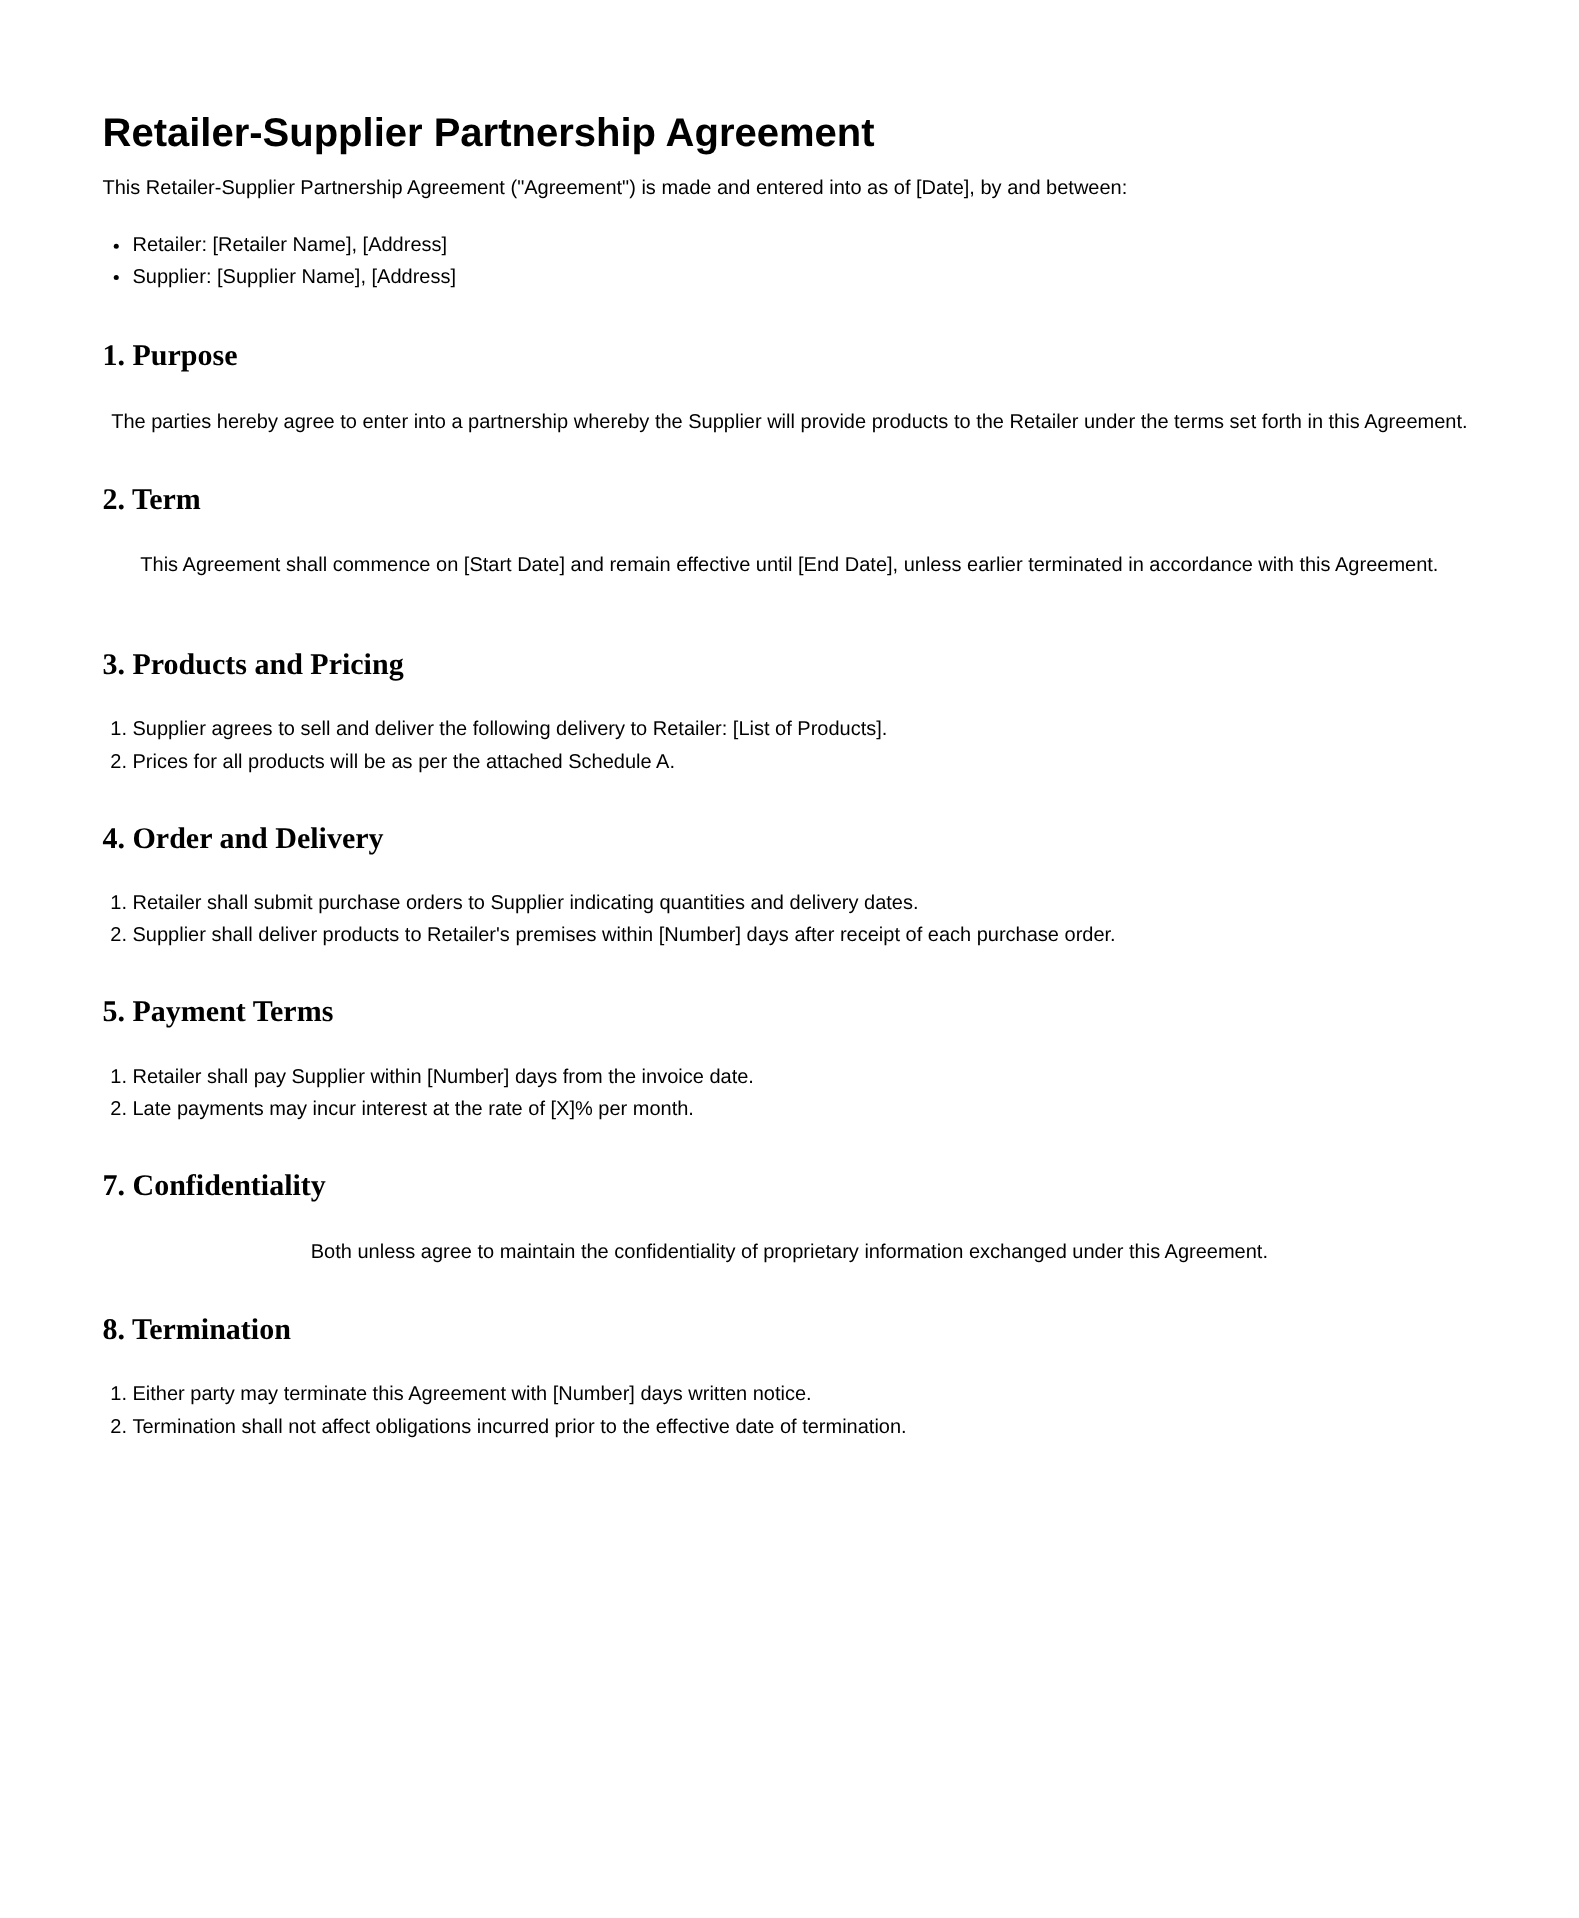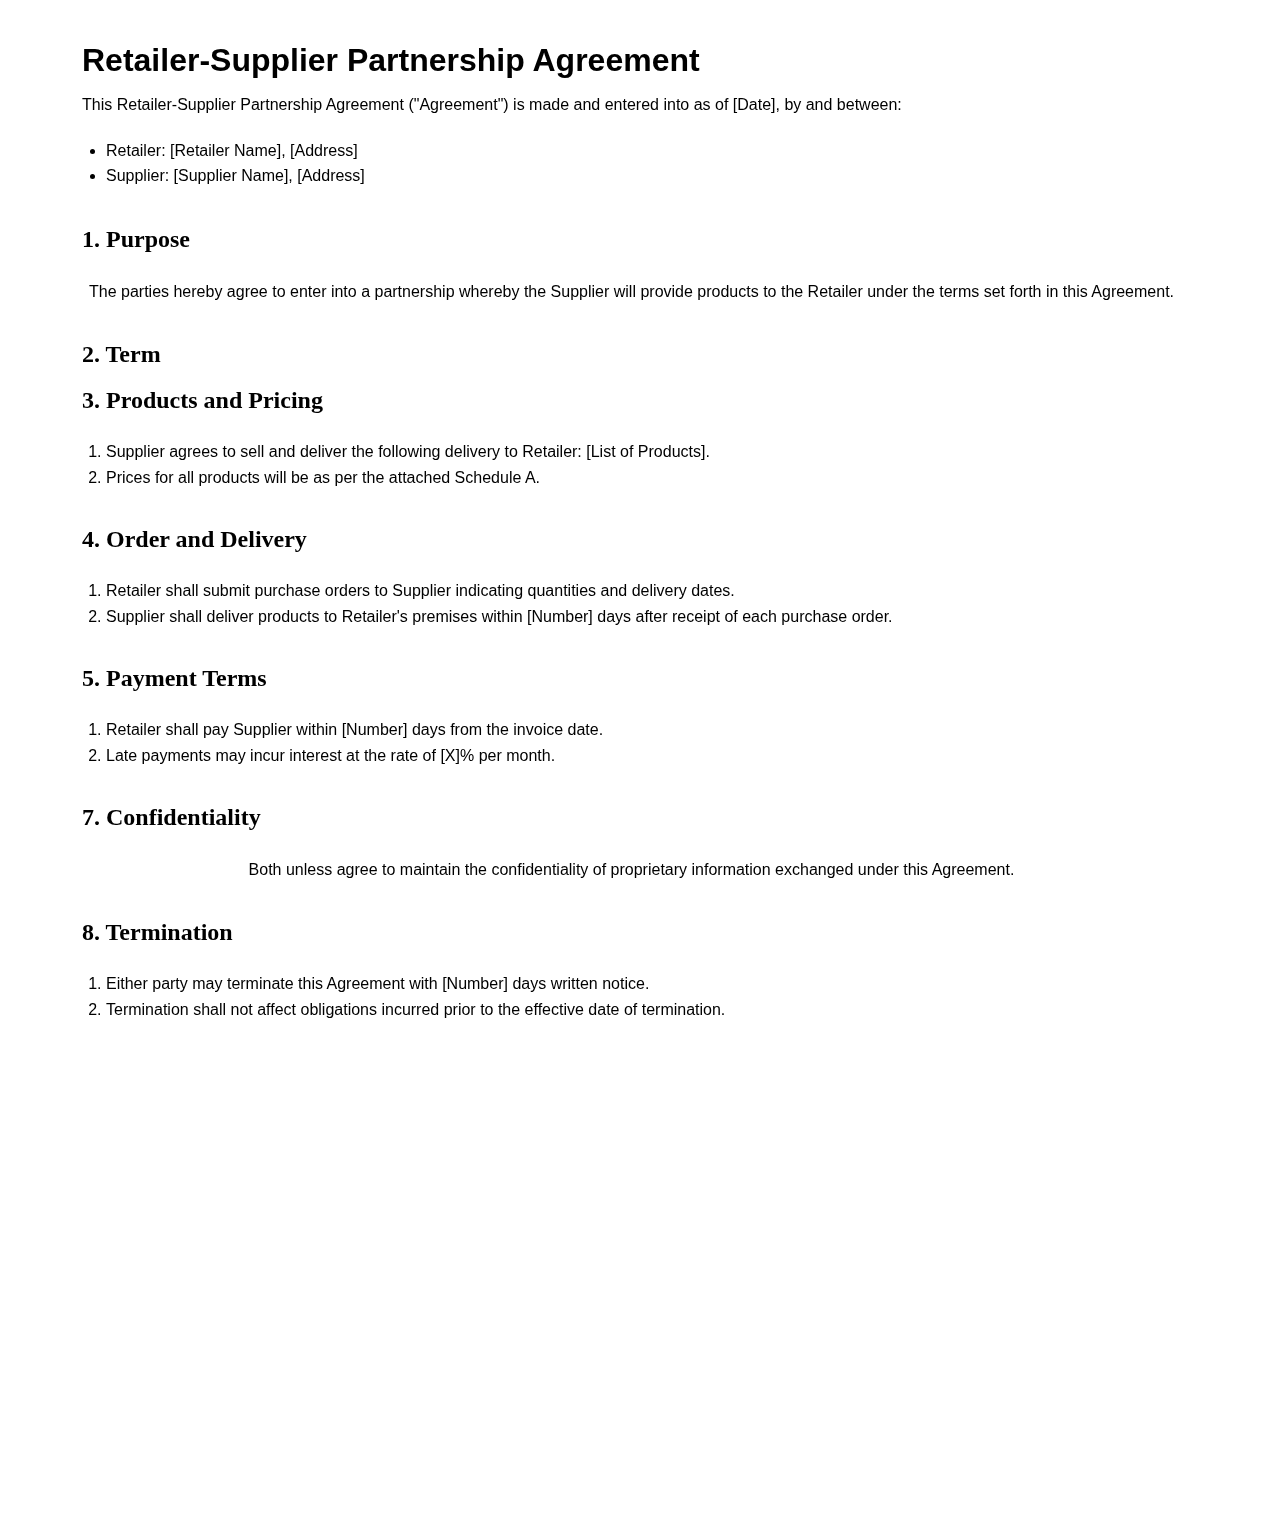--- a/index.html
+++ b/index.html
@@ -9,21 +9,21 @@
     overflow: hidden;
   }
   .content {
     padding: 0 82px;
     font-family: "Liberation Sans", sans-serif;
     color: #000000;
     font-size: 16px;
     line-height: 1.5;
   }
   h1 {
-    font-size: 32px; font-weight: bold; margin: 0; padding-top: 42px;
+    font-size: 32px; font-weight: bold; margin: 0; padding-top: 88px;
     line-height: 37px; height: 37px;
   }
   p { margin: 0; }
   .intro { margin-top: 15px; line-height: 22px; }
   ul.parties { margin: 22px 0 0 0; padding-left: 24px; list-style: disc; }
   ul.parties li { line-height: 25px; }
   h2 {
     font-size: 24px; font-weight: bold; margin: 0; line-height: 28px; font-family: Liberation Serif, serif;
   }
   .section { margin-top: 37px; }
@@ -45,23 +45,24 @@
       <li><b>Supplier:</b><span> [Supplier Name], [Address]</span></li>
     </ul>
 
     <div class="section" style="margin-top:37px">
       <h2>1. Purpose</h2>
       <p class="sec-body">The parties hereby agree to enter into a partnership whereby the Supplier will provide products to the Retailer under the terms set forth in this Agreement.</p>
     </div>
 
     <div class="section" style="margin-top:37px">
       <h2>2. Term</h2>
+      <p class="sec-body">This Agreement shall commence on [Start Date] and remain effective until [End Date], unless earlier terminated in accordance with this Agreement.</p>
     </div>
 
-    <div class="section" style="margin-top:18px">
+    <div class="section" style="margin-top:54px">
       <h2>3. Products and Pricing</h2>
       <ol class="items">
         <li>Supplier agrees to sell and deliver the following delivery to Retailer: [List of Products].</li>
         <li>Prices for all products will be as per the attached Schedule A.</li>
       </ol>
     </div>
 
     <div class="section" style="margin-top:34px">
       <h2>4. Order and Delivery</h2>
       <ol class="items">

